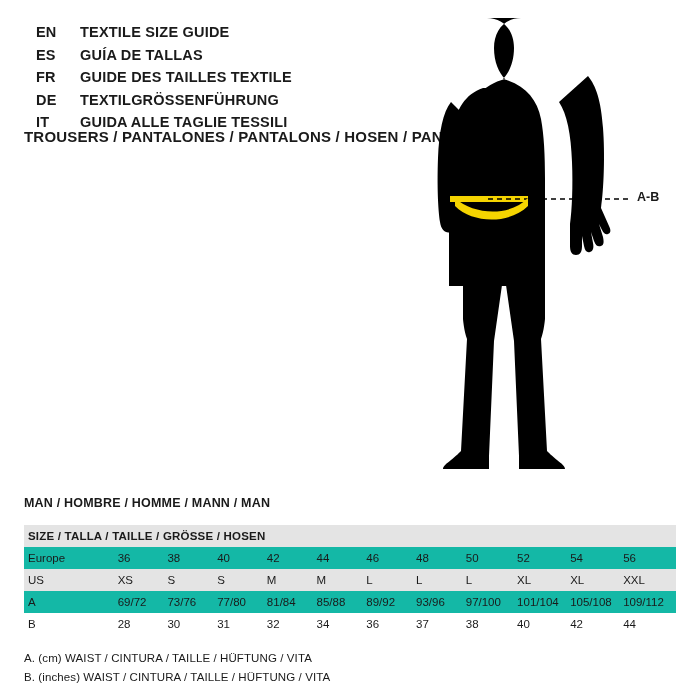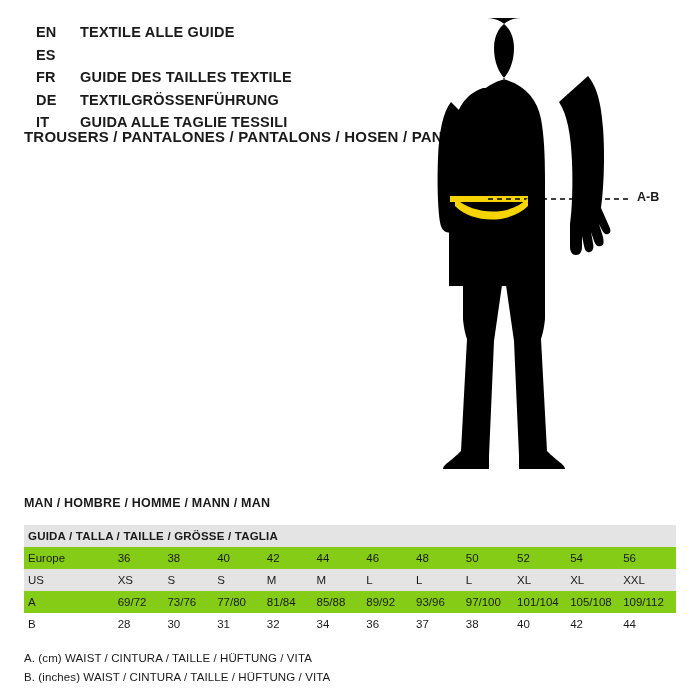--- a/index.html
+++ b/index.html
@@ -96,21 +96,21 @@
     color: #1a1a1a;
     white-space: nowrap;
   }
   table.size-table tr.head-row td {
     font-weight: 700;
     font-size: 11.5px;
     letter-spacing: 0.2px;
     padding-left: 4px;
   }
   tr.shade-a { background: #e4e4e4; }
-  tr.shade-b { background: #84cc16; }
+  tr.shade-b { background: #14b8a6; }
   tr.shade-c { background: #ffffff; }
   td.label-col {
     width: 108px;
     padding-left: 4px !important;
   }
   td.val {
     width: 57px;
     text-align: left;
   }
 
@@ -124,24 +124,25 @@
     letter-spacing: 0.1px;
   }
   .footnotes div { margin-bottom: 2px; }
 </style>
 </head>
 <body>
 
 <div class="lang-block">
   <div class="lang-row">
     <span class="lang-code">EN</span>
-    <span class="lang-title">TEXTILE ALLE GUIDE</span>
+    <span class="lang-title">TEXTILE SIZE GUIDE</span>
   </div>
   <div class="lang-row">
     <span class="lang-code">ES</span>
+    <span class="lang-title">GUÍA DE TALLAS</span>
   </div>
   <div class="lang-row">
     <span class="lang-code">FR</span>
     <span class="lang-title">GUIDE DES TAILLES TEXTILE</span>
   </div>
   <div class="lang-row">
     <span class="lang-code">DE</span>
     <span class="lang-title">TEXTILGRÖSSENFÜHRUNG</span>
   </div>
   <div class="lang-row">
@@ -171,21 +172,21 @@
   </svg>
   <div class="ab-label">A-B</div>
 </div>
 
 <div class="man-label">MAN / HOMBRE / HOMME / MANN / MAN</div>
 
 <div class="table-wrap">
   <table class="size-table">
     <tbody>
       <tr class="head-row shade-a">
-        <td colspan="12">GUIDA / TALLA / TAILLE / GRÖSSE / TAGLIA</td>
+        <td colspan="12">SIZE / TALLA / TAILLE / GRÖSSE / HOSEN</td>
       </tr>
 
       <tr class="shade-b">
         <td class="label-col">Europe</td>
         <td class="val">36</td>
         <td class="val">38</td>
         <td class="val">40</td>
         <td class="val">42</td>
         <td class="val">44</td>
         <td class="val">46</td>

